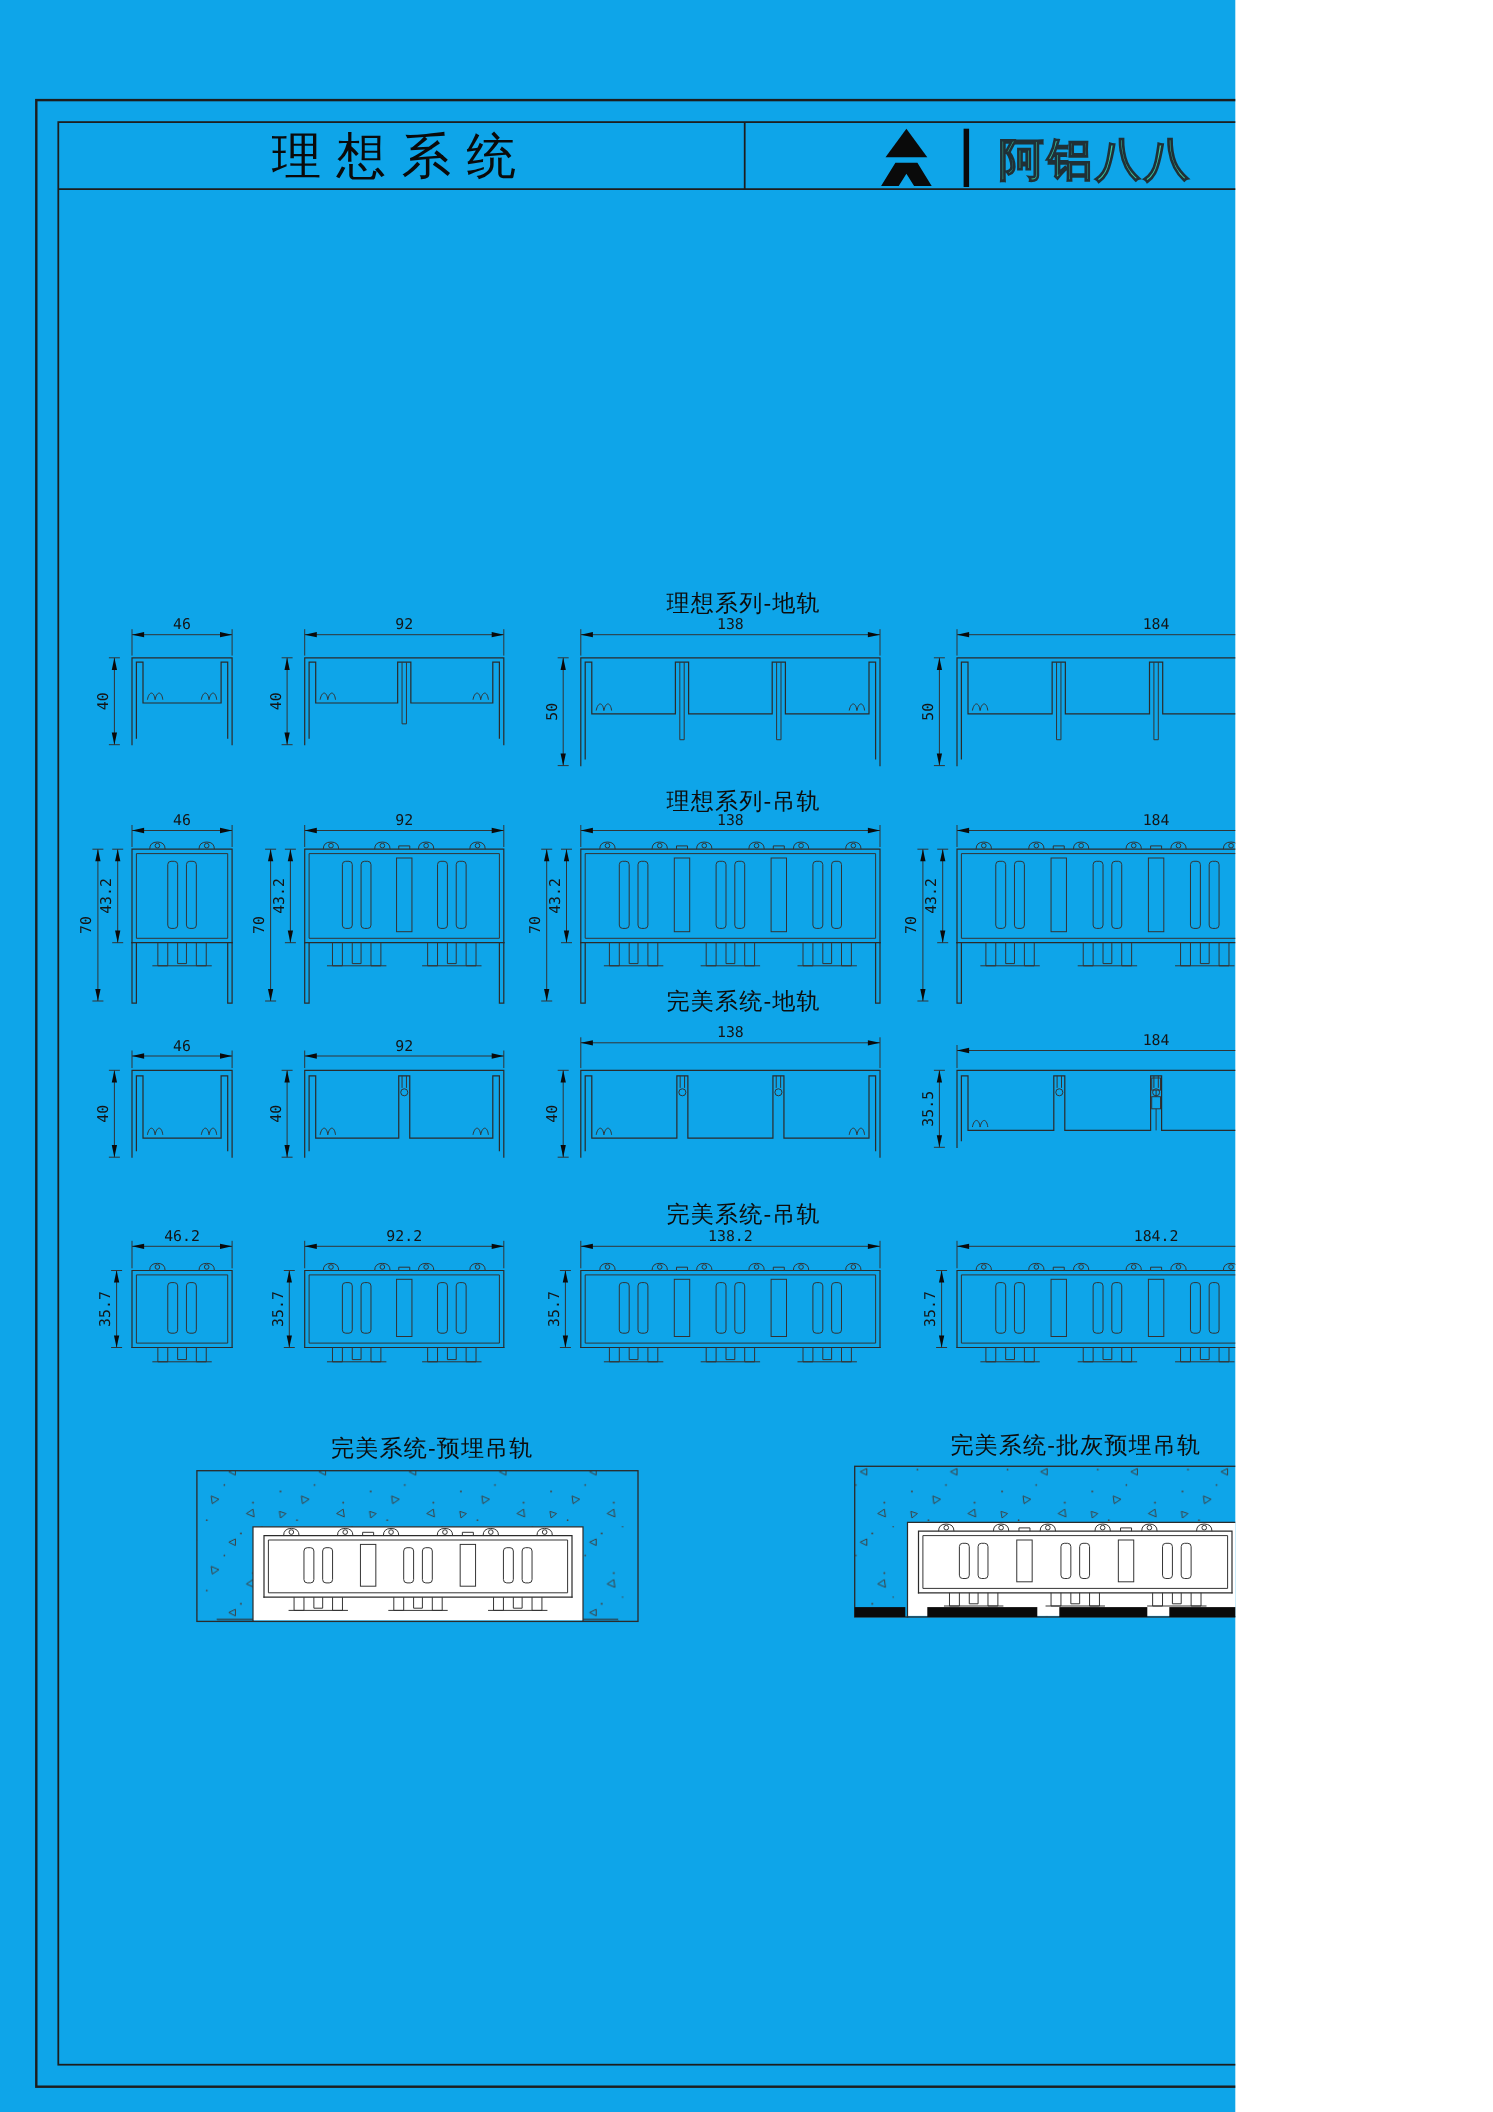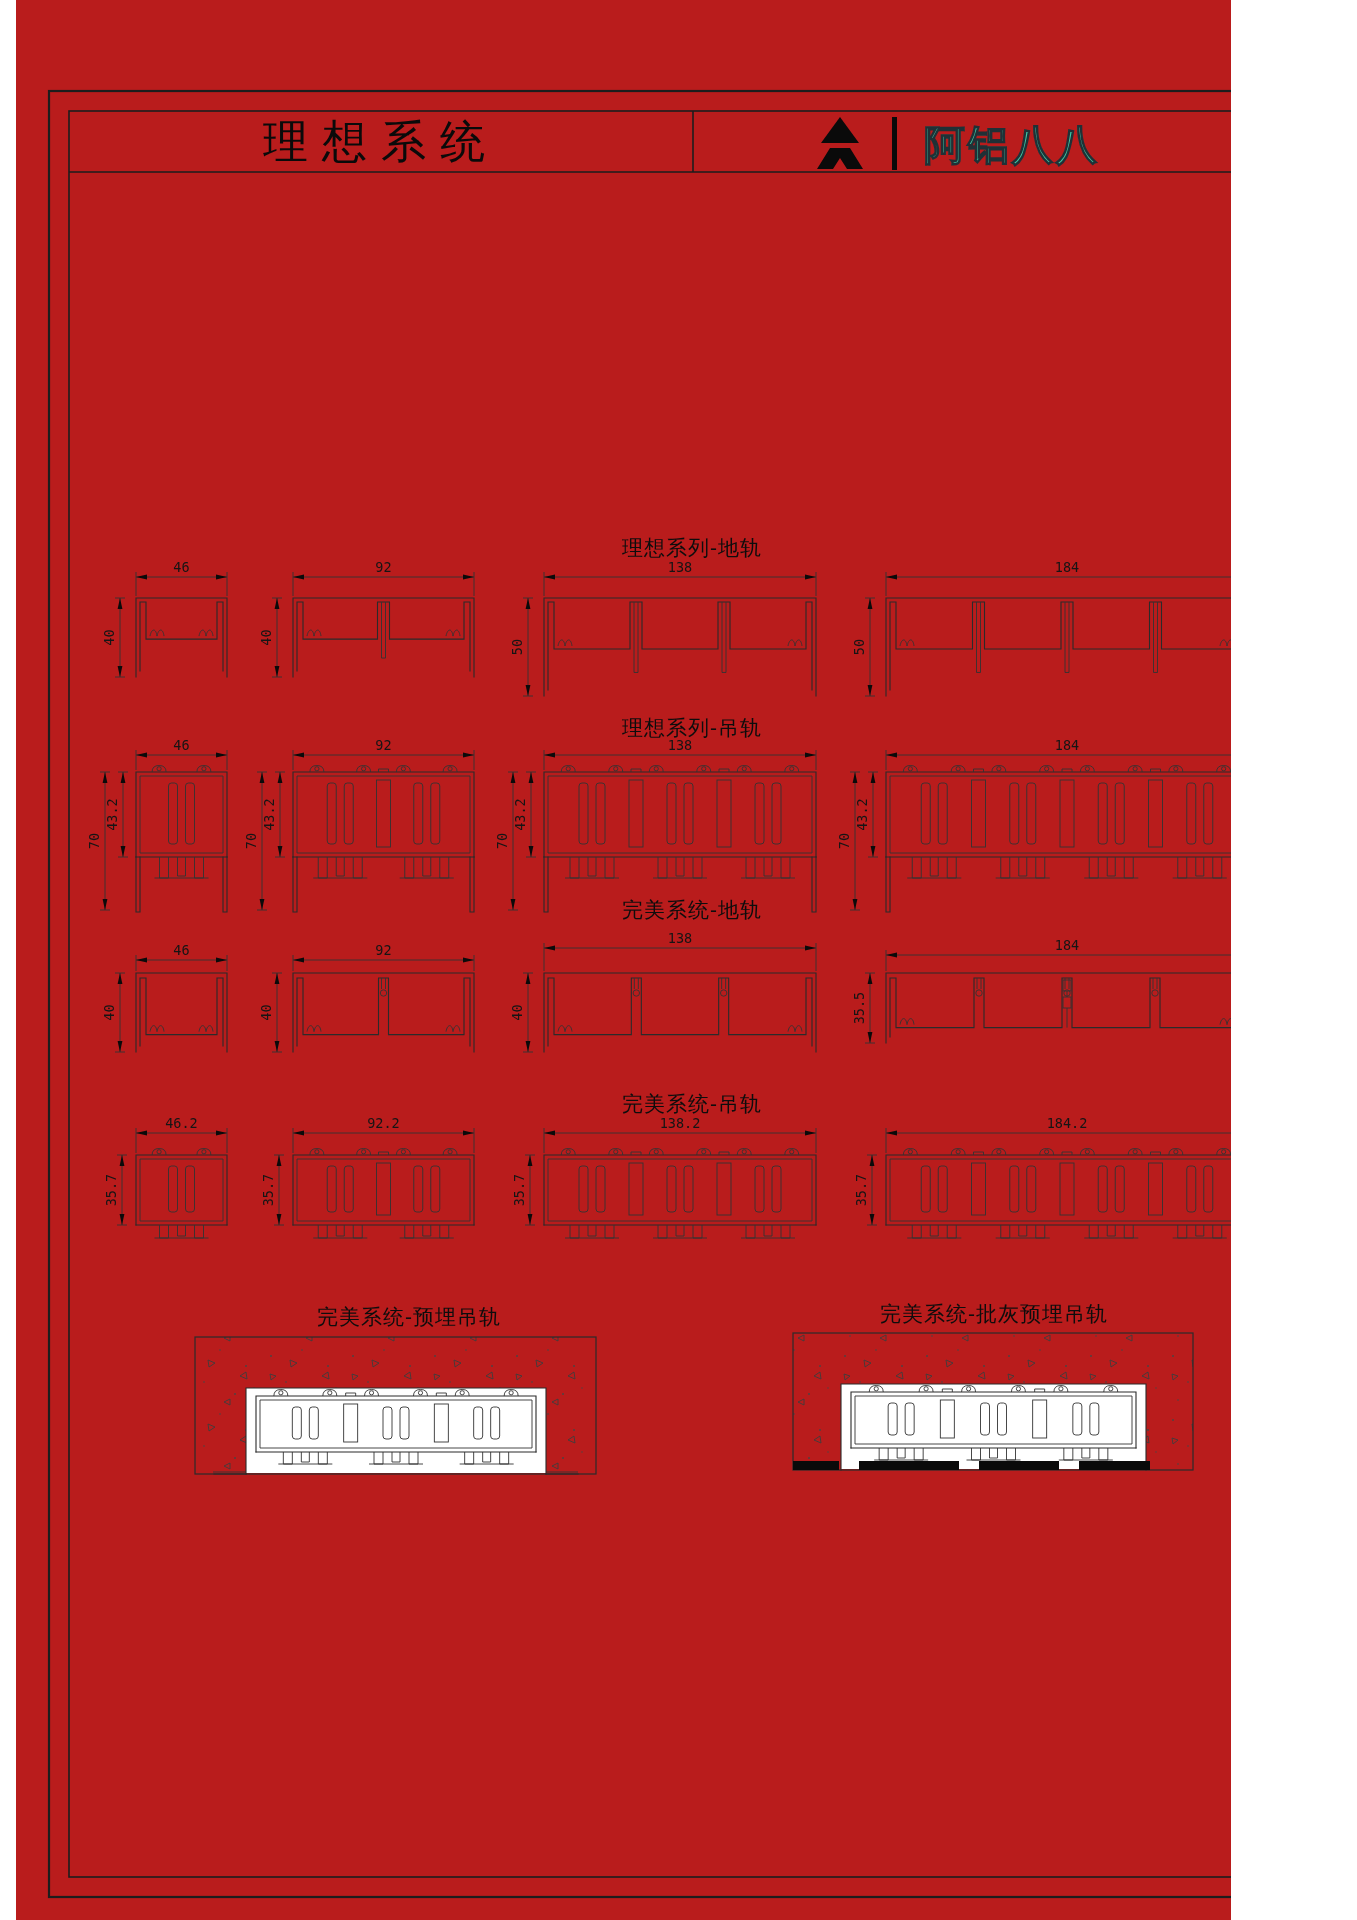--- a/index.html
+++ b/index.html
@@ -1,17 +1,17 @@
 <!DOCTYPE html>
 <html><head>
 <meta charset="utf-8">
 <style>
   html,body{margin:0;padding:0;background:#ffffff;}
-  .page{position:relative;width:1215px;height:1920px;background:#b91c1c;overflow:hidden;
-        font-family:"Liberation Sans","DejaVu Sans",sans-serif;margin-left:16px;}
+  .page{position:relative;width:1123px;height:1920px;background:#0ea5e9;overflow:hidden;
+        font-family:"Liberation Sans","DejaVu Sans",sans-serif;}
   svg text{font-family:"Liberation Sans","DejaVu Sans",sans-serif;fill:#111;}
   .ln{fill:none;stroke:#2b2b2b;stroke-width:1.1;stroke-linecap:square;stroke-linejoin:miter;}
   .thin{fill:none;stroke:#333;stroke-width:0.9;}
   .frame{fill:none;stroke:#1d1d1d;stroke-width:1.6;}
   .frame2{fill:none;stroke:#1d1d1d;stroke-width:2.2;}
   .dimtxt{font-size:13.5px;font-family:"DejaVu Sans Mono","Liberation Mono",monospace;fill:#151515;}
   .sectxt{font-size:21px;fill:#0d0d0d;letter-spacing:1px;}
   .doctitle{font-size:45px;fill:#0a0a0a;letter-spacing:14px;}
   .brandtxt{font-size:41px;font-weight:bold;fill:#3BC9A4;stroke:#203036;stroke-width:1.1px;letter-spacing:3px;}
   .regmark{font-size:15px;fill:#0a0a0a;}

